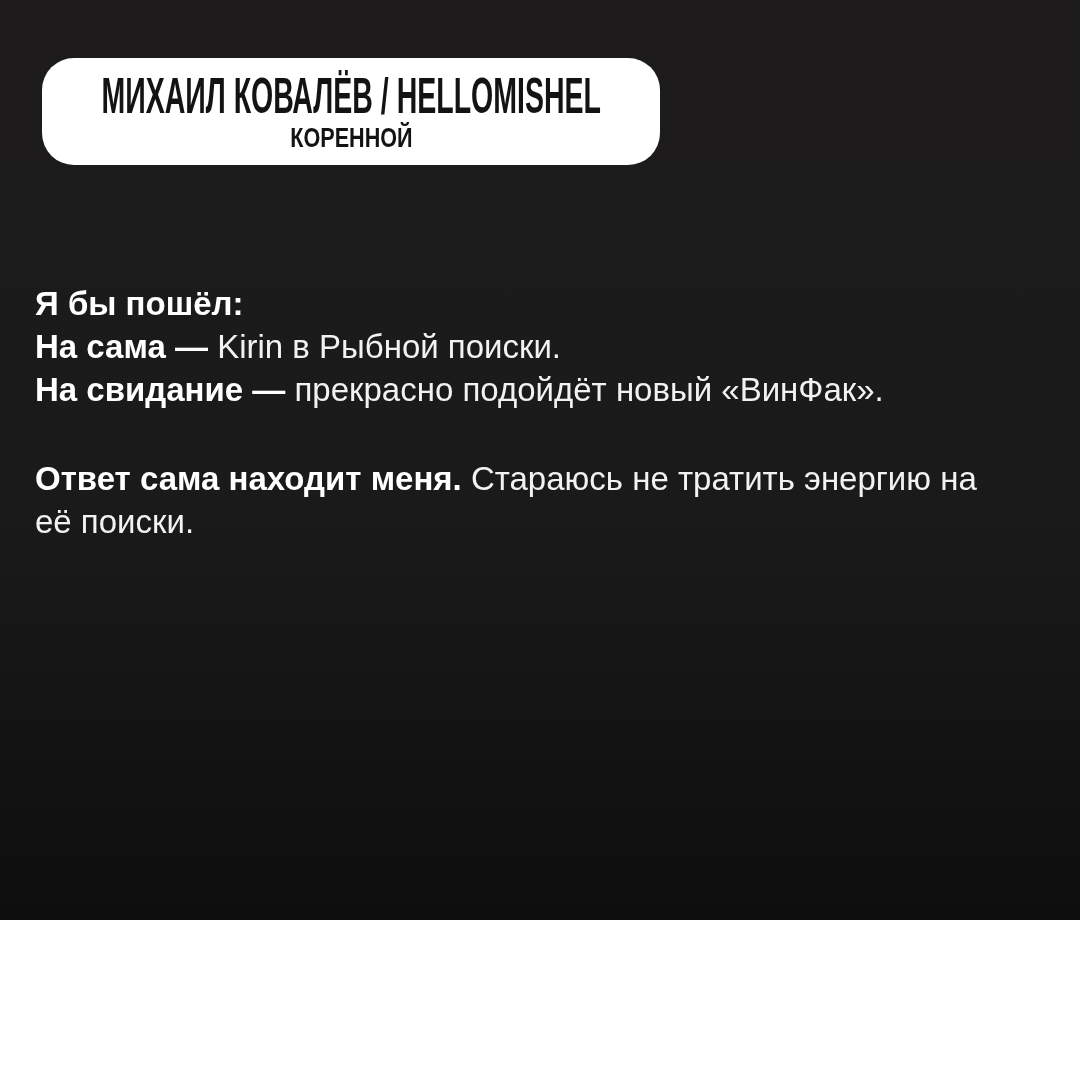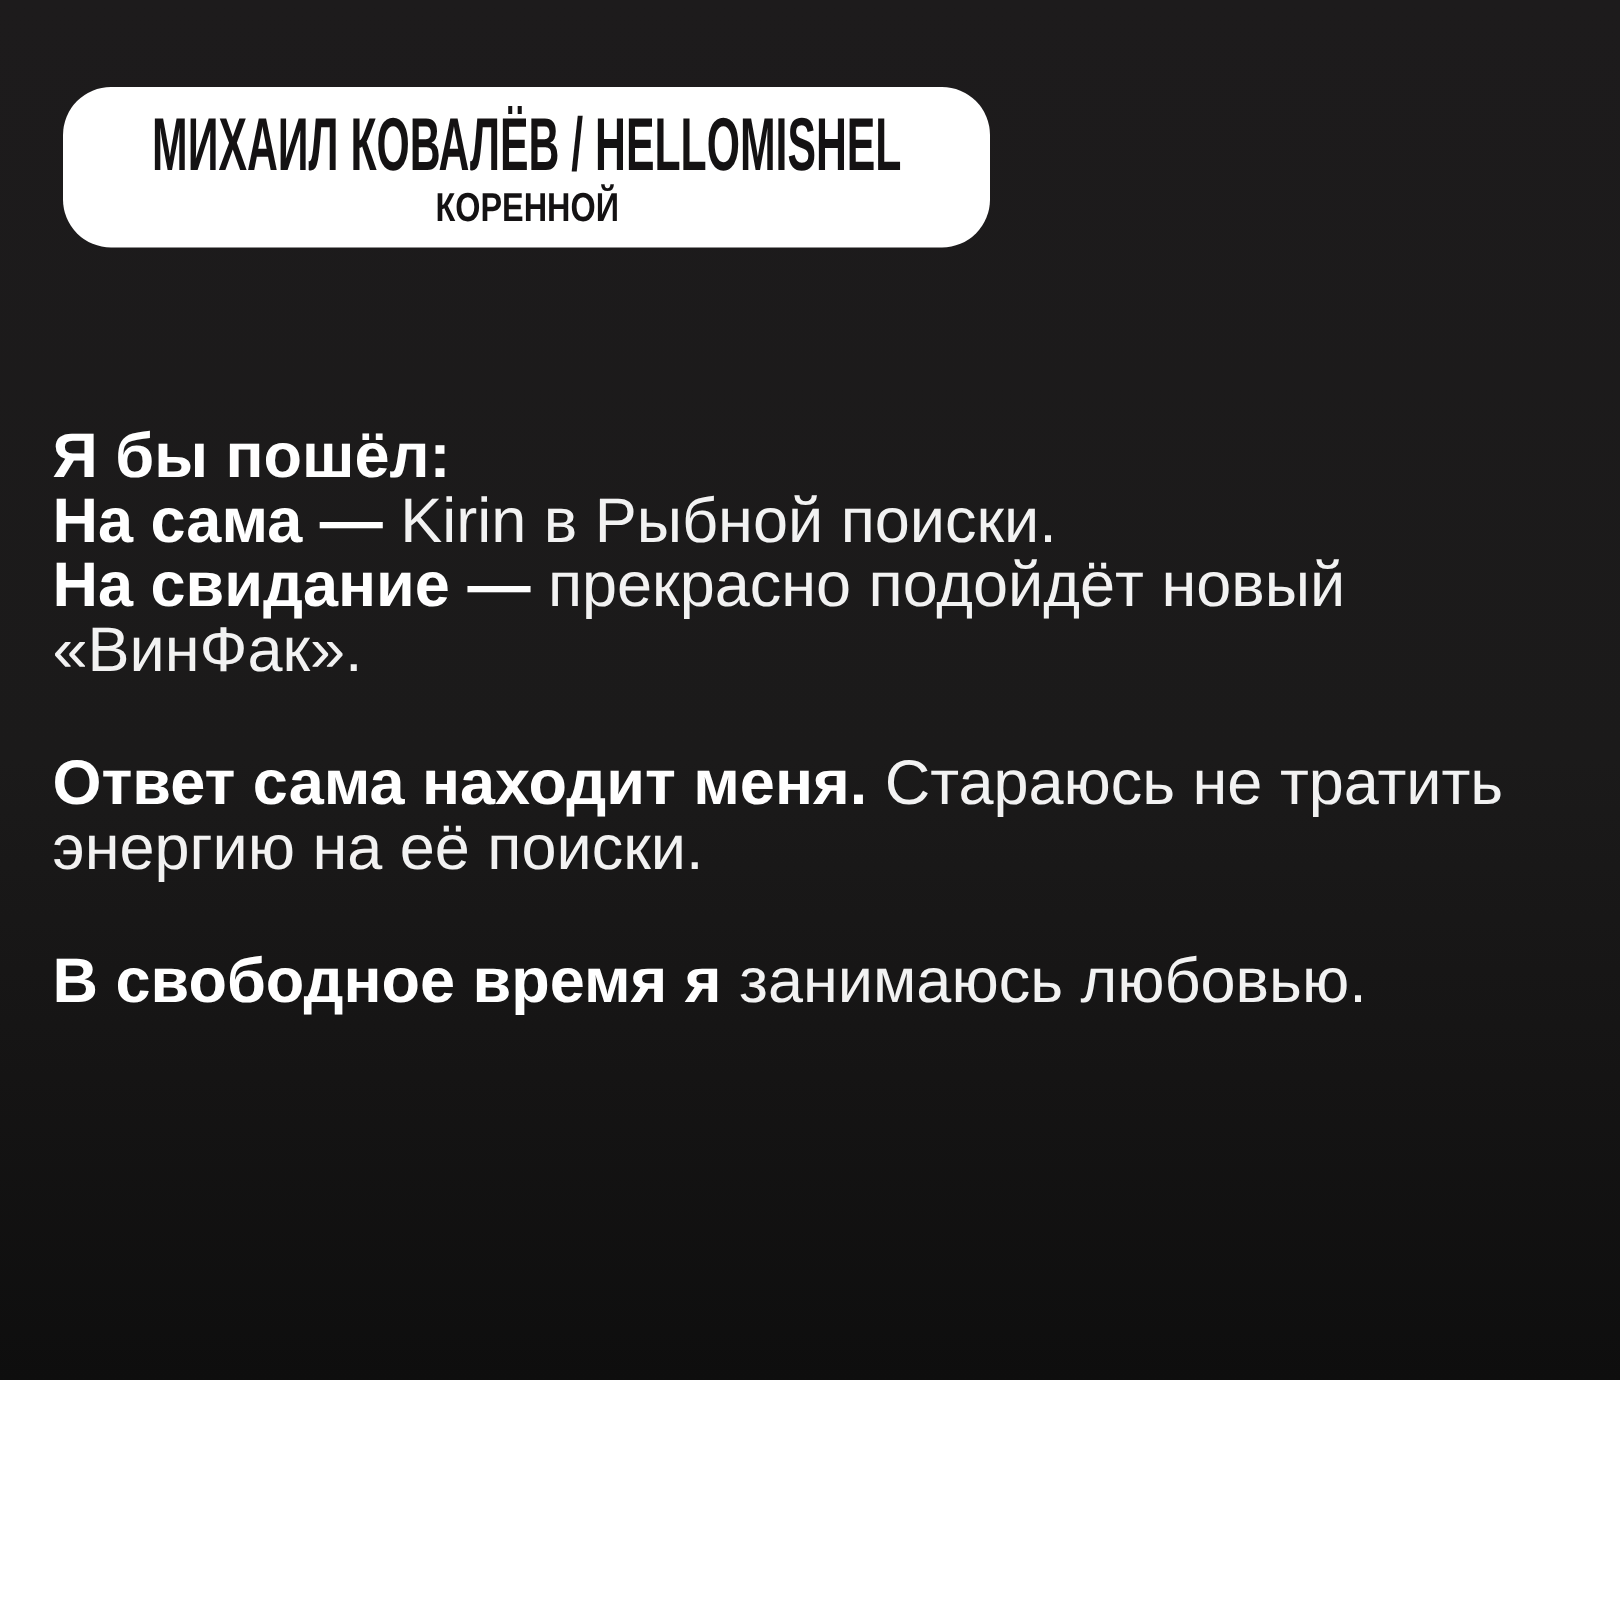--- a/index.html
+++ b/index.html
@@ -50,21 +50,21 @@
     transform: scaleX(0.8);
     transform-origin: center;
     margin-top: 2px;
   }
   .content {
     position: absolute;
     left: 35px;
     top: 282px;
     width: 985px;
     color: #f2f2f2;
-    font-size: 42px;
+    font-size: 33px;
     line-height: 43px;
     font-weight: 400;
   }
   .content p {
     margin: 0 0 46px 0;
   }
   .content b {
     color: #ffffff;
     font-weight: 700;
   }
@@ -85,18 +85,17 @@
   <div class="content">
 
     <p>
       <span class="line"><b>Я бы пошёл:</b><span></span></span>
       <span class="line"><b>На сама —</b><span> Kirin в Рыбной поиски.</span></span>
       <span class="line"><b>На свидание —</b><span> прекрасно подойдёт новый «ВинФак».</span></span>
     </p>
 
     <p><b>Ответ сама находит меня.</b><span> Стараюсь не тратить энергию на её поиски.</span></p>
 
-    <p><b>В свободное время я</b><span> занимаюсь любовью.</span></p>
 
 
   </div>
 
 </div>
 
 </body></html>

